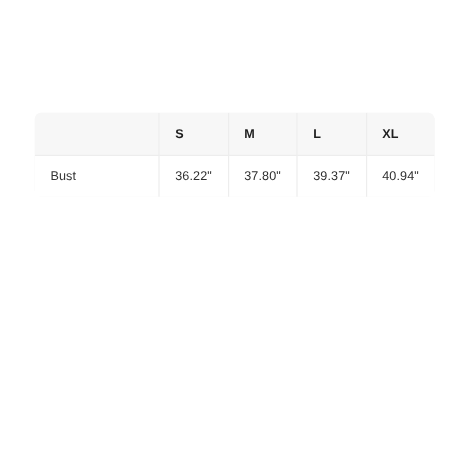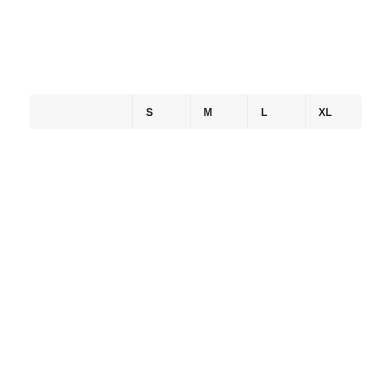--- a/index.html
+++ b/index.html
@@ -101,17 +101,24 @@
       <thead>
         <tr>
           <th class="corner-cell"></th>
           <th>S</th>
           <th>M</th>
           <th>L</th>
           <th>XL</th>
         </tr>
       </thead>
       <tbody>
+        <tr>
+          <td class="row-label">Bust</td>
+          <td>36.22"</td>
+          <td>37.80"</td>
+          <td>39.37"</td>
+          <td>40.94"</td>
+        </tr>
       </tbody>
     </table>
   </div>
 
 </div>
 
 </body></html>

